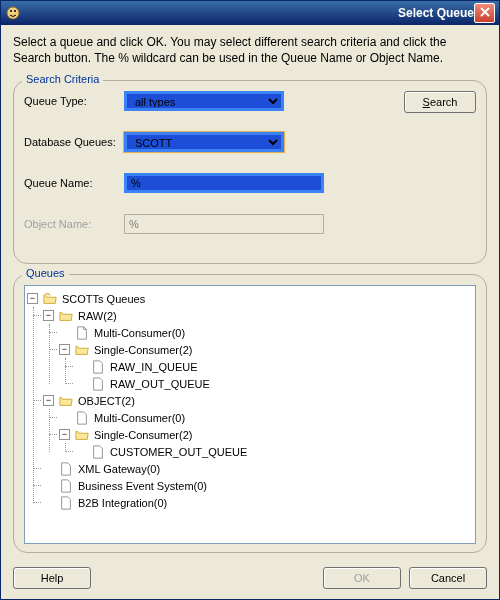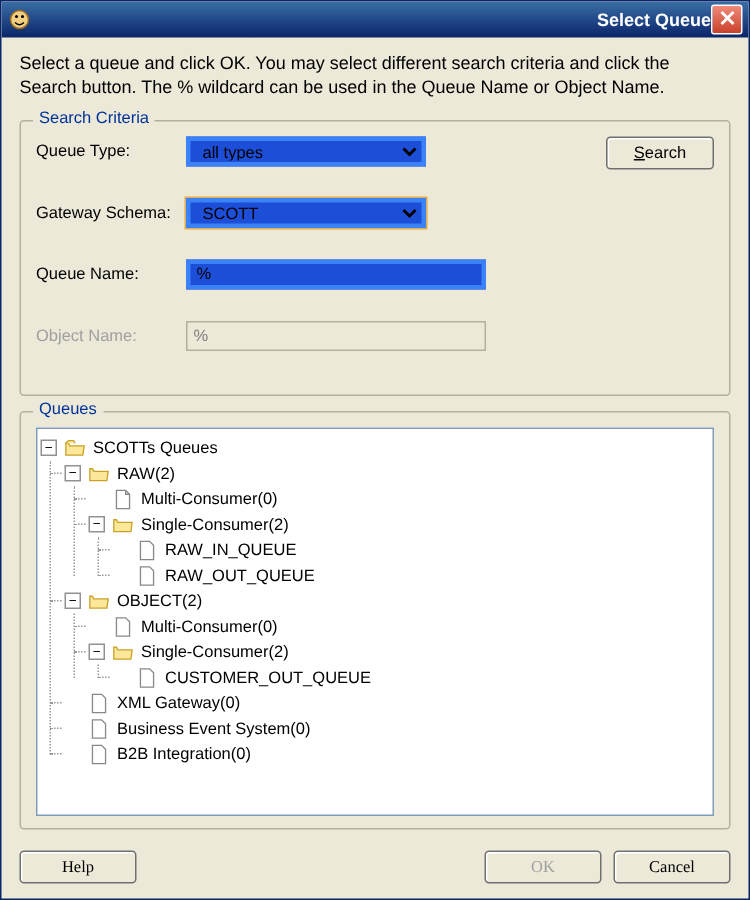--- a/index.html
+++ b/index.html
@@ -10,21 +10,21 @@
   .titlebar { height: 24px; background: linear-gradient(#3a6ea5, #0a246a); color: #fff; display: flex; align-items: center; padding: 0 4px; }
   .titlebar .app-icon { width: 16px; height: 16px; margin-right: 6px; display:inline-block; }
   .titlebar .title { flex: 1; font-weight: bold; font-size: 12px; text-align: right; }
   .titlebar .close-btn { width: 21px; height: 20px; background: linear-gradient(#f08a7a, #c9412a); border: 1px solid #fff; border-radius: 2px; display:flex; align-items:center; justify-content:center; cursor: default; }
   .titlebar .close-btn svg { width: 10px; height: 10px; }
 
   .content { padding: 10px 12px 6px 12px; flex: 1; display: flex; flex-direction: column; overflow: hidden; }
   .instructions { color: #000; margin-bottom: 8px; font-size: 12px; line-height: 1.3; }
 
   
-  .groupbox { border: 1px solid #b4b0a0; border-radius: 3px; padding: 10px 10px 8px 10px; margin-top: 6px; position: relative; background: #ece9d8; }
+  .groupbox { border: 1px solid #b4b0a0; border-radius: 14px; padding: 10px 10px 8px 10px; margin-top: 6px; position: relative; background: #ece9d8; }
   .groupbox .legend { position: absolute; top: -8px; left: 8px; background: #ece9d8; color: #003399; padding: 0 4px; font-size: 11px; }
 
   .form-row { display: flex; align-items: center; margin-bottom: 21px; }
   .form-label { width: 100px; color: #000; }
   .form-label.disabled { color: #a0a0a0; }
   .form-input, select.form-input {
     height: 20px; font-size: 11px; font-family: inherit;
     background: #1d4ed8; border: 3px solid #3b82f6; padding: 1px 4px;
   }
   select.form-input { width: 160px; }
@@ -56,21 +56,21 @@
   }
   li.node::before {
     content:""; position:absolute; left:-10px; top:8px; width:8px; border-top:1px dotted #999;
   }
   ul.tree > li.node::before { display:none; }
 
   .folder-open svg, .folder svg, .file svg { width:14px; height:14px; }
 
   .button-bar { display:flex; padding:8px 12px 10px 12px; gap: 8px; align-items:center; }
   .button-bar .gap { flex:1; }
-  .button-bar .btn { min-width:78px;font-family:Liberation Serif, serif; }
+  .button-bar .btn { min-width:78px; }
 
 </style>
 </head>
 <body>
 
 <div class="titlebar">
   <span class="app-icon">
     <svg viewBox="0 0 16 16">
         <circle cx="8" cy="8" r="6" fill="#f0d080" stroke="#9a6a20"></circle>
         <circle cx="6" cy="6" r="1" fill="#000"></circle>
@@ -95,21 +95,21 @@
     <span class="legend">Search Criteria</span>
     <div class="search-area">
       <div class="search-fields">
         <div class="form-row">
           <span class="form-label">Queue Type:</span>
           <select class="form-input">
             <option>all types</option>
           </select>
         </div>
         <div class="form-row">
-          <span class="form-label">Gateway Schema:</span>
+          <span class="form-label">Database Queues:</span>
           <select class="form-input highlight">
             <option>SCOTT</option>
           </select>
         </div>
         <div class="form-row">
           <span class="form-label">Queue Name:</span>
           <input type="text" class="form-input text" value="%" style="">
         </div>
         <div class="form-row">
           <span class="form-label disabled">Object Name:</span>

